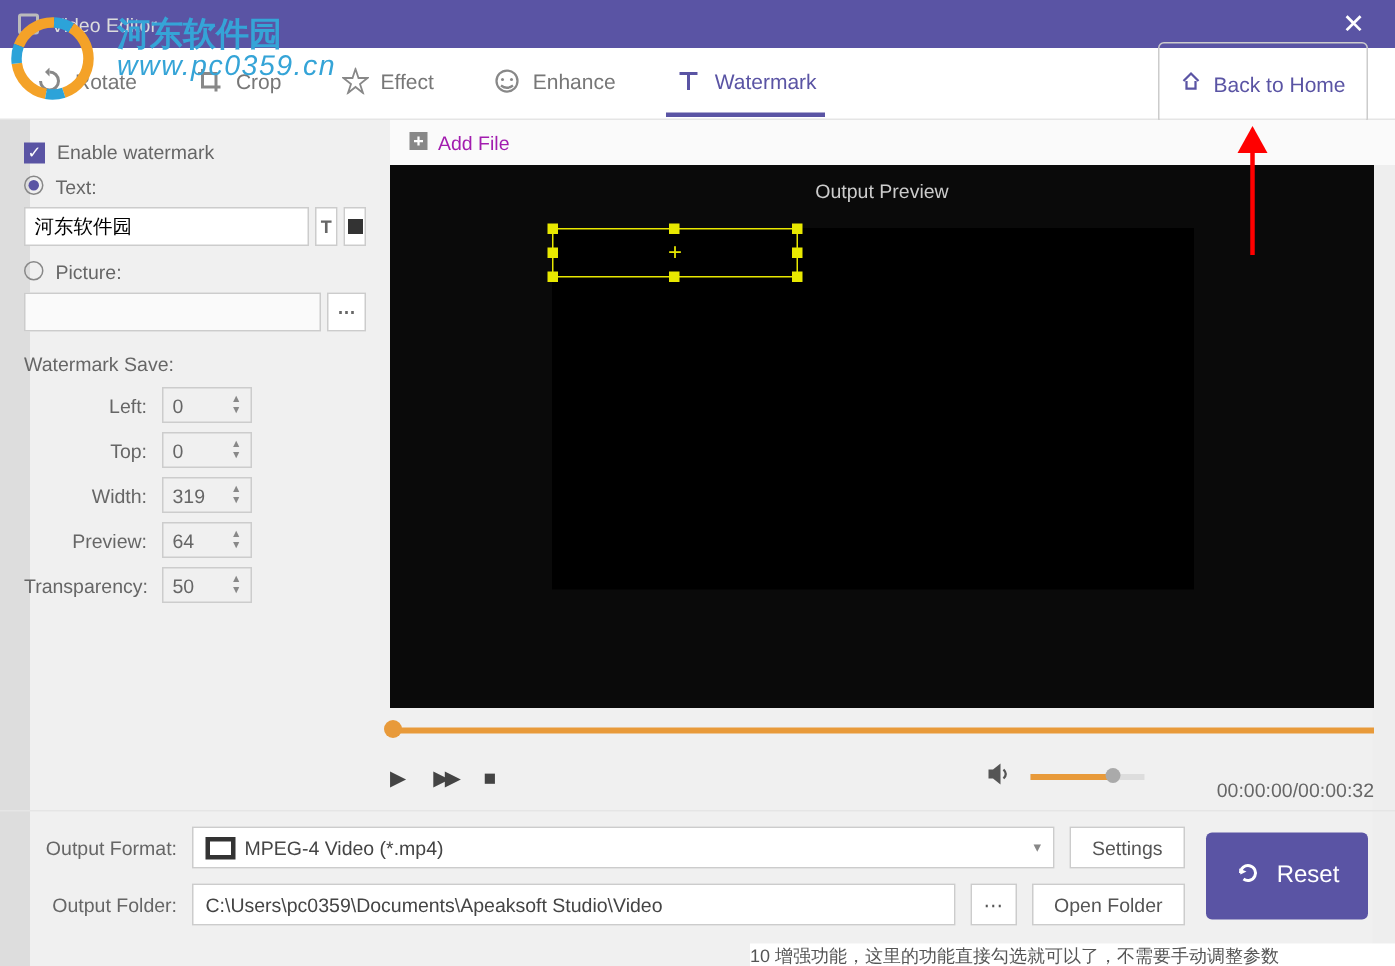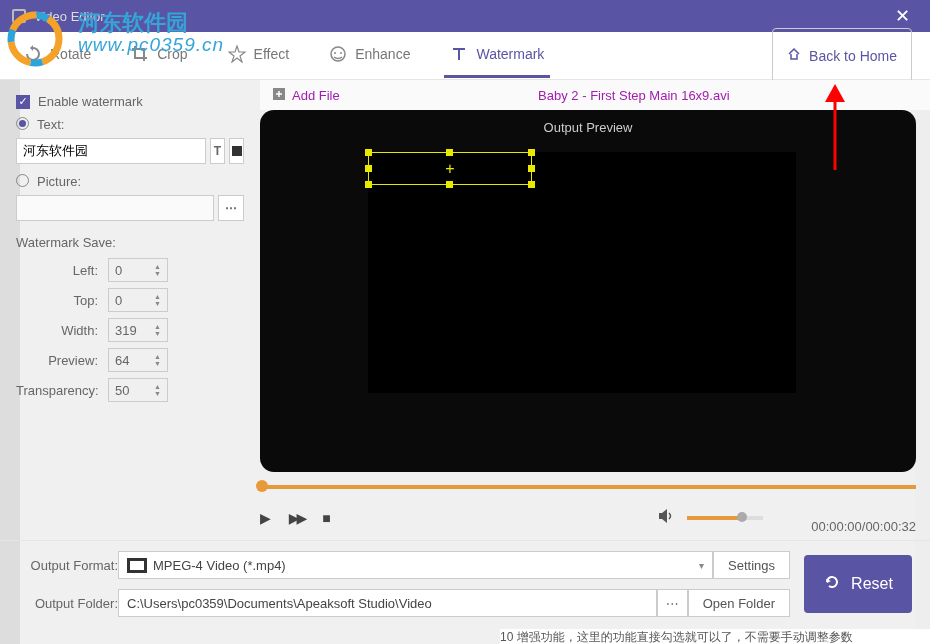--- a/index.html
+++ b/index.html
@@ -31,21 +31,21 @@
 .section-label { margin-bottom: 8px; }
 .num-row { display: flex; align-items: center; margin-bottom: 6px; }
 .num-label { width: 92px; text-align: right; padding-right: 10px; }
 .num-input { width: 60px; height: 24px; border: 1px solid #ccc; padding: 2px 6px; display: flex; align-items: center; justify-content: space-between; font-size: 13px; }
 .spin { display: flex; flex-direction: column; font-size: 7px; color: #888; line-height: 7px; }
 
 .preview-area { flex: 1; display: flex; flex-direction: column; }
 .preview-header { height: 30px; display: flex; align-items: center; padding: 0 12px; color: #a21caf; font-size: 13px; gap: 10px; background: #fafafa; }
 .add-file { display: flex; align-items: center; gap: 6px; cursor: pointer; }
 .file-name { flex: 1; text-align: center; }
-.preview-canvas { flex: 1; background: #0a0a0a; position: relative; margin: 0 14px 0 0; border-radius: 14px; }
+.preview-canvas { flex: 1; background: #0a0a0a; position: relative; margin: 0 14px 0 0; }
 .preview-title { position: absolute; top: 10px; left: 0; right: 0; text-align: center; color: #ccc; font-size: 13px; }
 .video-frame { position: absolute; left: 108px; top: 42px; width: 428px; height: 241px; background: #000; }
 .wm-box { position: absolute; left: 108px; top: 42px; width: 164px; height: 33px; border: 1px solid #e8e800; }
 .wm-handle { position: absolute; width: 7px; height: 7px; background: #e8e800; }
 .wm-handle.tl { left: -4px; top: -4px; }
 .wm-handle.tr { right: -4px; top: -4px; }
 .wm-handle.bl { left: -4px; bottom: -4px; }
 .wm-handle.br { right: -4px; bottom: -4px; }
 .wm-handle.tm { left: 50%; top: -4px; margin-left: -4px; }
 .wm-handle.bm { left: 50%; bottom: -4px; margin-left: -4px; }
@@ -60,21 +60,21 @@
 .controls { height: 44px; display: flex; align-items: center; padding: 0 14px 0 0; gap: 18px; color: #555; }
 .ctrl-btn { font-size: 14px; cursor: pointer; color: #444; }
 .vol-area { display: flex; align-items: center; gap: 12px; margin-left: auto; }
 .vol-track { width: 76px; height: 4px; background: #ddd; position: relative; }
 .vol-fill { position: absolute; left: 0; top: 0; height: 4px; width: 54px; background: #e89a3a; }
 .vol-thumb { position: absolute; left: 50px; top: -4px; width: 10px; height: 10px; background: #aaa; border-radius: 50%; }
 .time { font-size: 13px; color: #666; margin-left: 30px; margin-top: 17px; }
 
 .bottom { padding: 10px 18px; border-top: 1px solid #e5e5e5; display: flex; align-items: center; gap: 14px; }
 .bottom-left { display: flex; flex-direction: column; gap: 10px; flex: 1; }
-.out-row { display: flex; align-items: center; }
+.out-row { display: flex; align-items: center; gap: 10px; }
 .out-label { width: 100px; color: #666; font-size: 13px; text-align: right; }
 .out-select { flex: 1; height: 28px; border: 1px solid #ccc; display: flex; align-items: center; padding: 12px 8px; font-size: 13px; color: #444; background: #fff; }
 .out-select .chev { margin-left: auto; color: #888; font-size: 10px; }
 .out-mini { height: 28px; border: 1px solid #ccc; padding: 0 14px; font-size: 13px; color: #555; display: flex; align-items: center; cursor: pointer; background: #fff; }
 .big-btn { width: 108px; height: 58px; border-radius: 4px; display: flex; align-items: center; justify-content: center; gap: 10px; color: #fff; font-size: 16px; cursor: pointer; }
 .save-btn { background: #e8893a; }
 .reset-btn { background: #5a54a4; }
 
 .red-arrow { position: absolute; right: 78px; top: 84px; pointer-events: none; }
 .red-arrow svg { width: 34px; height: 86px; }
@@ -233,21 +233,20 @@
 
   <div class="preview-area">
     <div class="preview-header">
       <div class="add-file">
         <span><svg width="14" height="14" viewBox="0 0 14 14">
               <rect x="1" y="1" width="12" height="12" fill="#888"></rect>
               <path d="M4 7 H10 M7 4 V10" stroke="#fff" stroke-width="1.5"></path>
             </svg></span>
         <span>Add File</span>
       </div>
-      <div class="file-name">Baby 2 - First Step Main 16x9.avi</div>
     </div>
     <div class="preview-canvas">
       <div class="preview-title">Output Preview</div>
       <div class="video-frame"></div>
       <div class="wm-box">
         <span class="wm-plus">+</span>
         <span class="wm-handle tl"></span>
         <span class="wm-handle tr"></span>
         <span class="wm-handle bl"></span>
         <span class="wm-handle br"></span>

